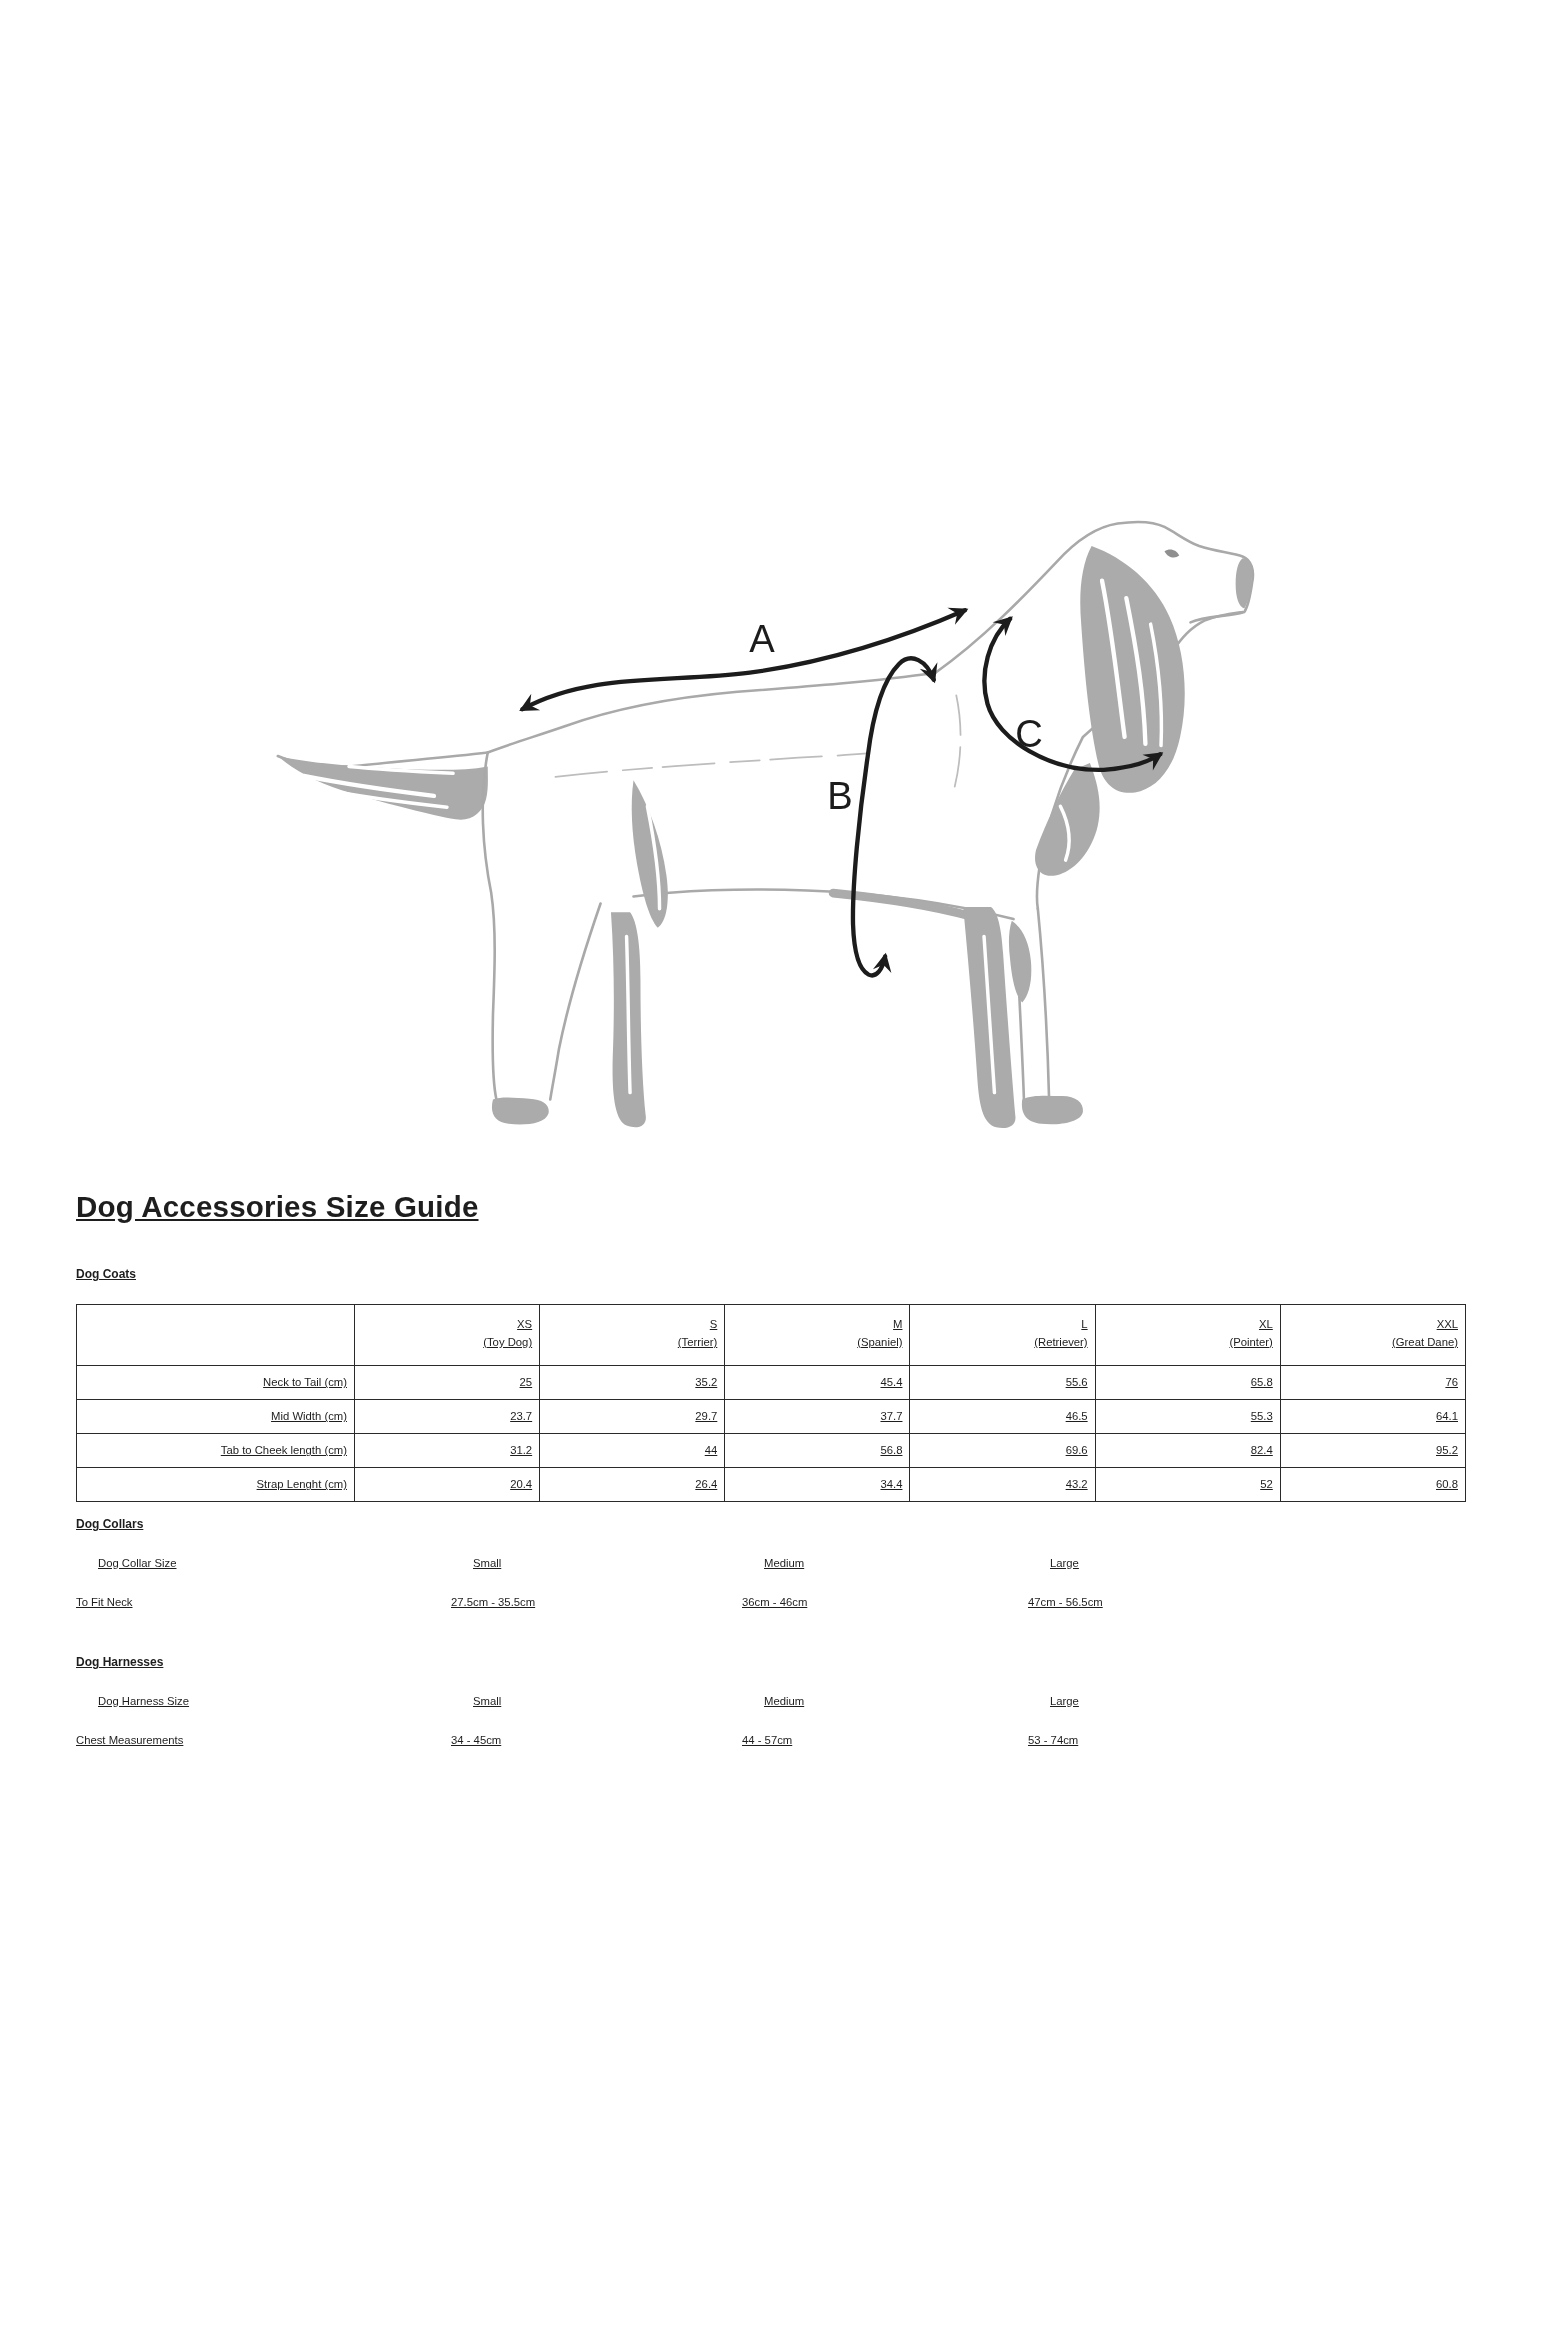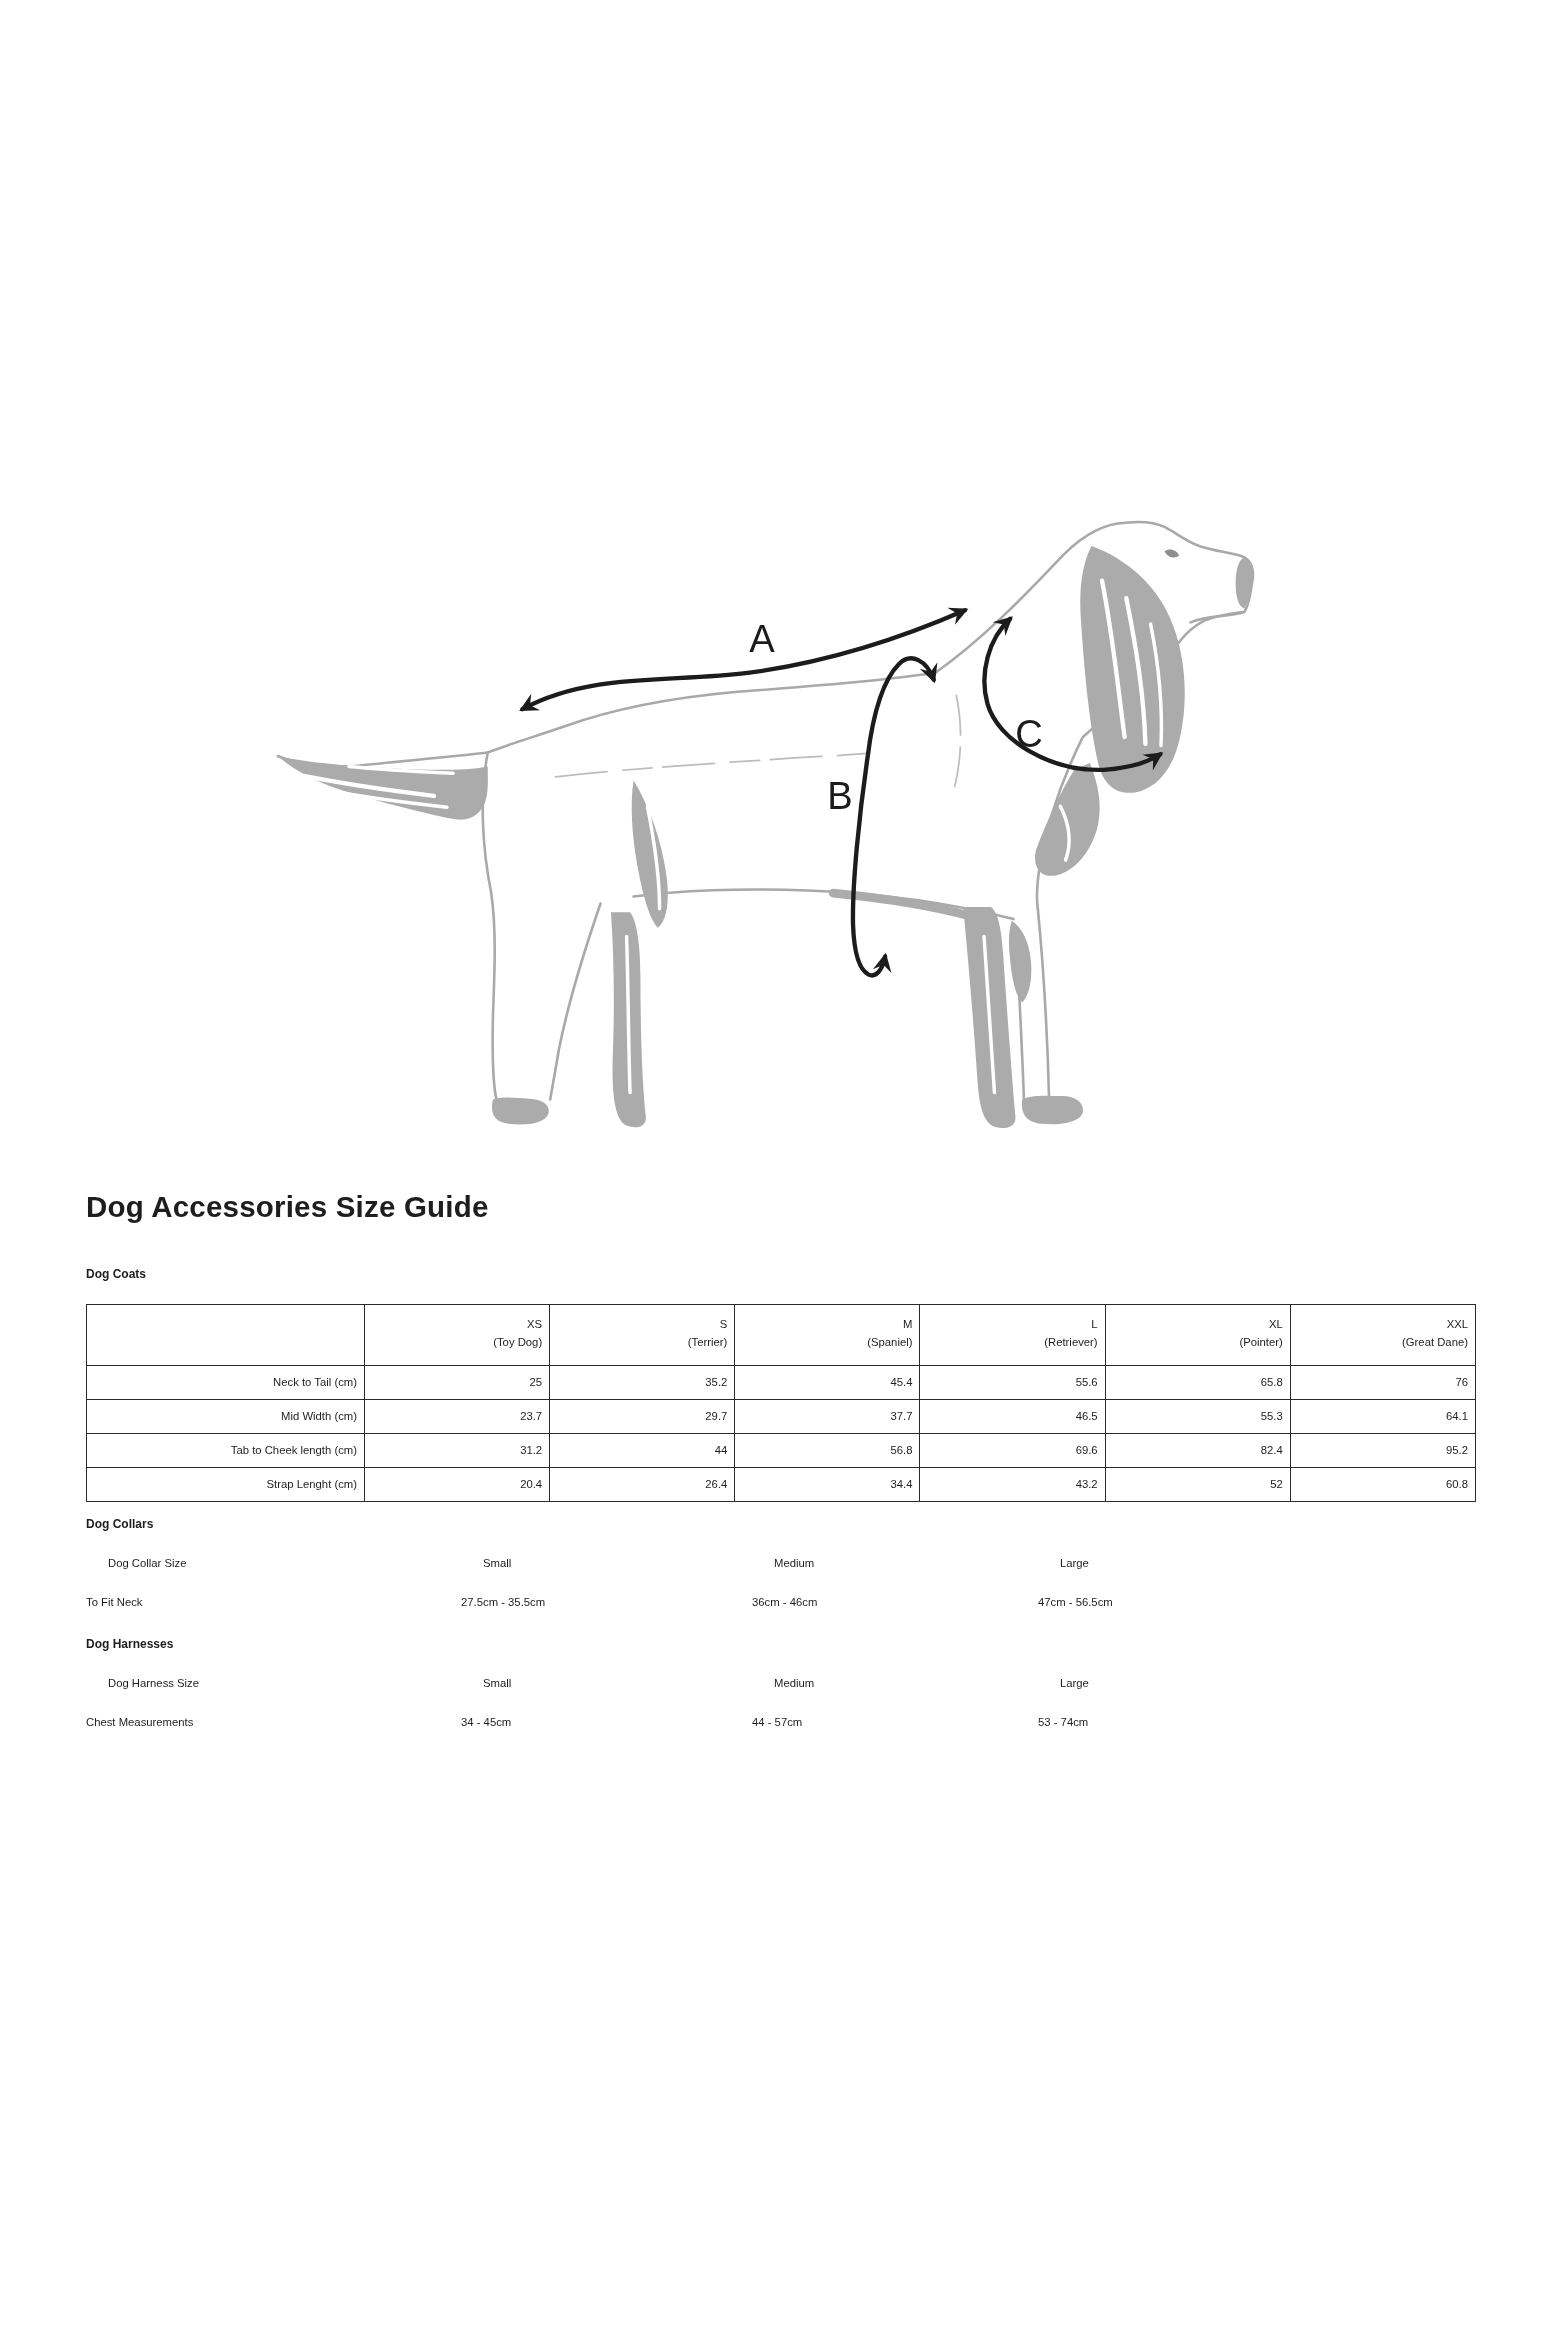--- a/index.html
+++ b/index.html
@@ -3,27 +3,27 @@
 <meta charset="utf-8">
 <style>
   html,body{margin:0;padding:0;}
   body{
     width:1561px;height:2342px;background:#ffffff;
     font-family:"Liberation Sans", sans-serif;color:#1e1e1e;
     position:relative;overflow:hidden;
   }
   .sheet{position:absolute;inset:0;background:#ffffff;}
   .dog-svg{position:absolute;left:269px;top:520px;width:998px;height:616px;}
-  .content{position:absolute;left:86px;top:1190px;width:1390px;}
+  .content{position:absolute;left:76px;top:1190px;width:1390px;text-decoration:underline;}
   h1{font-size:29.5px;font-weight:700;margin:0;letter-spacing:0.2px;}
   .subtitle{font-size:12px;margin:11.3px 0 0 0;}
   h2{font-size:12px;font-weight:700;margin:0;}
   .h2-coats{margin-top:43px;}
   .h2-collars{margin-top:15px;}
-  .h2-harnesses{margin-top:28px;}
+  .h2-harnesses{margin-top:46px;}
   table.coats{border-collapse:collapse;table-layout:fixed;width:100%;margin-top:22.6px;}
   table.coats th,table.coats td{
     border:1.7px solid #2a2a2a;font-size:11.3px;font-weight:400;
     text-align:right;vertical-align:middle;
   }
   table.coats thead th{height:50px;vertical-align:top;padding:10.4px 7px 0 17.3px;}
   table.coats thead th.corner{padding-left:12px;}
   table.coats th .hline{display:block;line-height:18px;}
   table.coats td{height:33px;padding:0 7px 0 17.3px;}
   table.coats td.rowlabel{padding-left:20px;}

